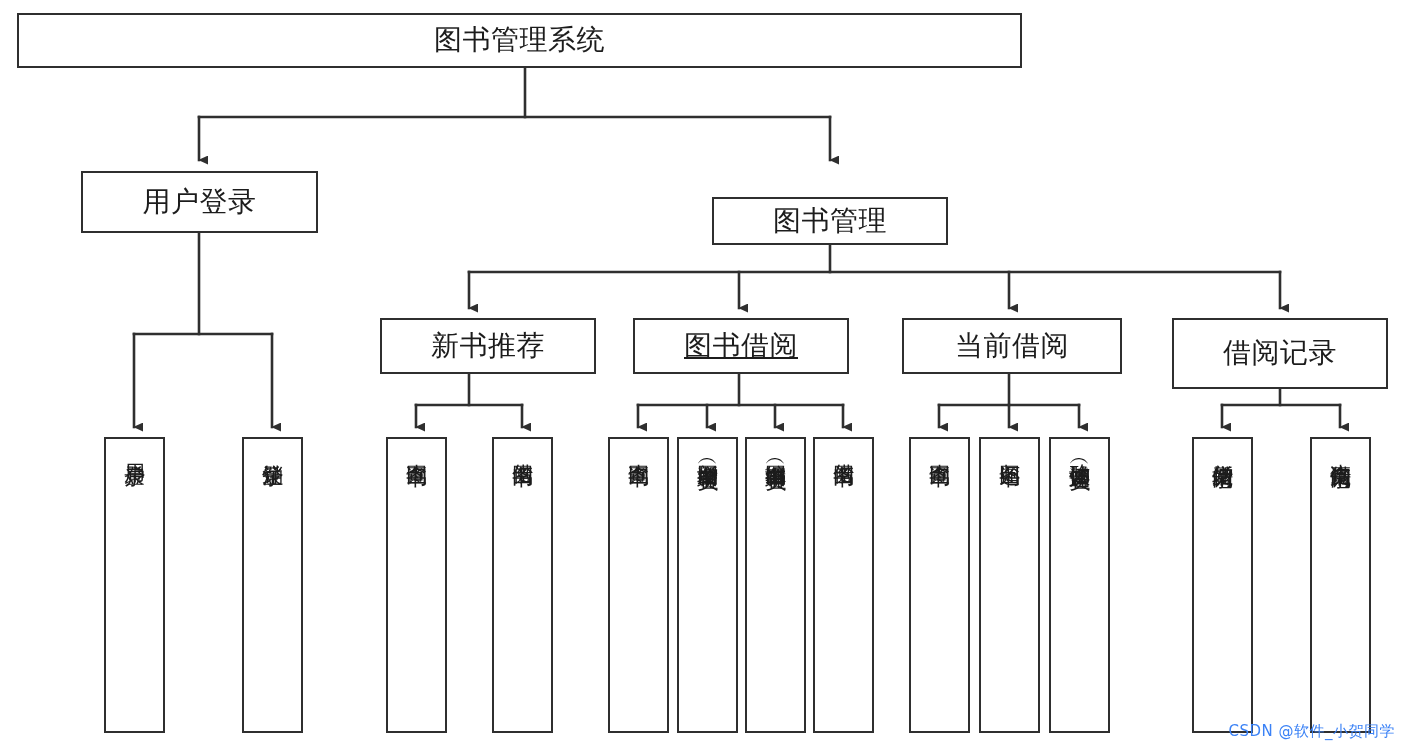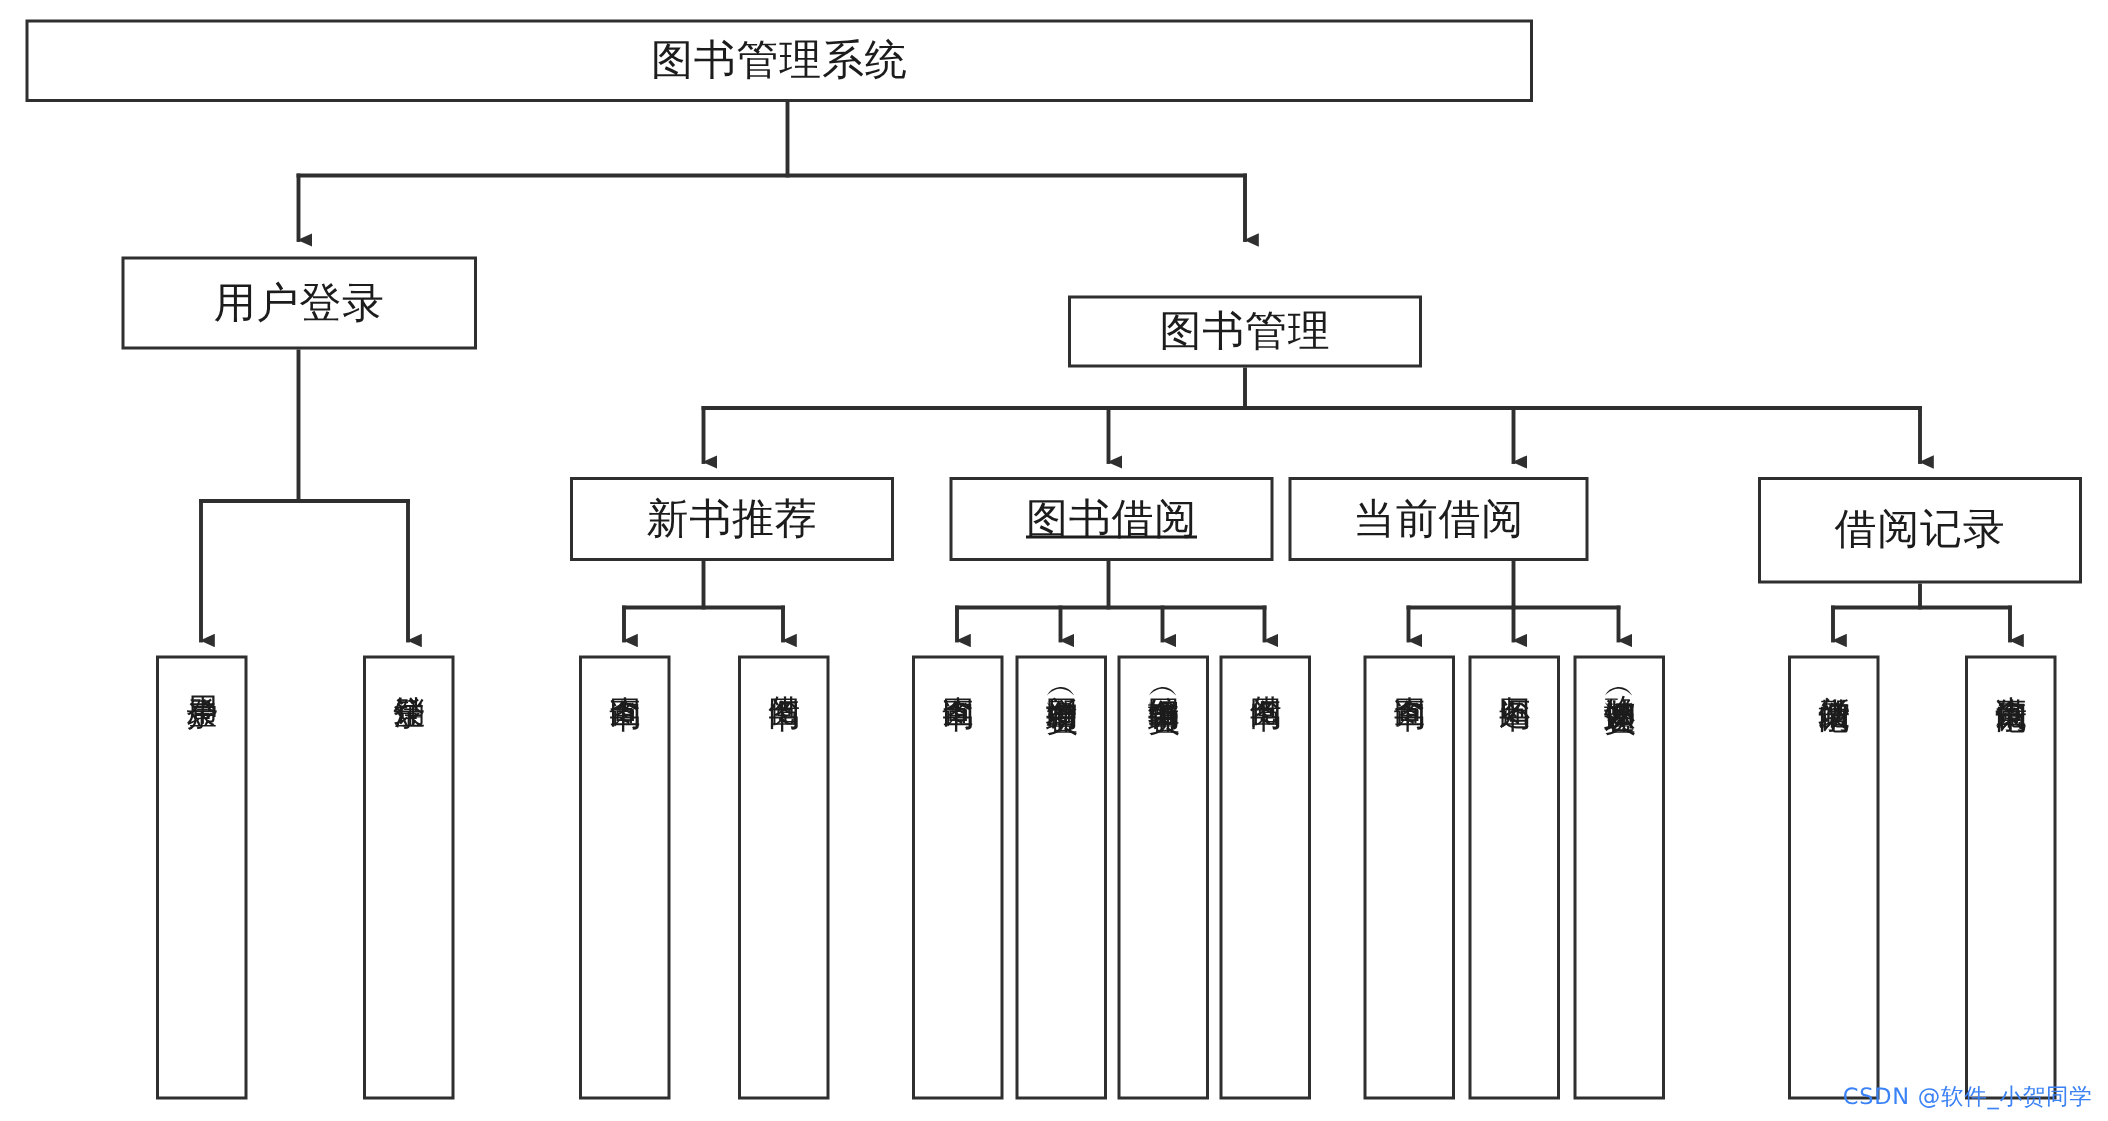--- a/index.html
+++ b/index.html
@@ -137,21 +137,21 @@
   <div class="node horiz" style="left:712px; top:171px; width:236px; height:48px;margin-top:26px;">
     <span class="node-label">图书管理</span>
   </div>
 
   <div class="node horiz" style="left:362px; top:318px; width:216px; height:56px;margin-left:18px;">
     <span class="node-label">新书推荐</span>
   </div>
   <div class="node horiz" style="left:633px; top:318px; width:216px; height:56px;text-decoration:underline;">
     <span class="node-label">图书借阅</span>
   </div>
-  <div class="node horiz" style="left:859px; top:318px; width:200px; height:56px;">
+  <div class="node horiz" style="left:902px; top:318px; width:220px; height:56px;">
     <span class="node-label">当前借阅</span>
   </div>
   <div class="node horiz" style="left:1172px; top:318px; width:216px; height:71px;">
     <span class="node-label">借阅记录</span>
   </div>
 
   <div class="node vert" style="left:104px; top:437px; width:61px; height:296px;">
     <span class="node-label">用户登录</span>
   </div>
   <div class="node vert" style="left:242px; top:437px; width:61px; height:296px;">

